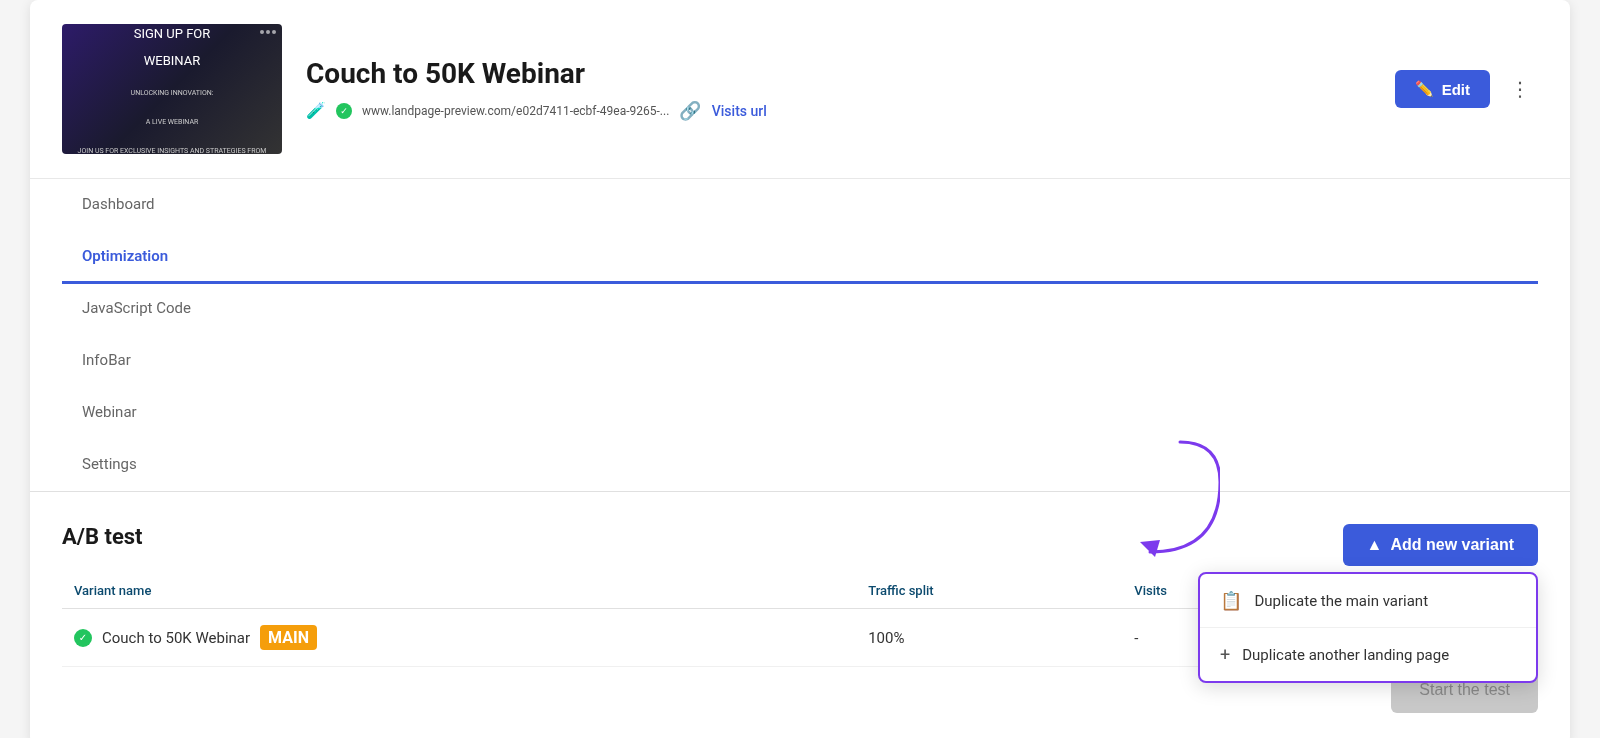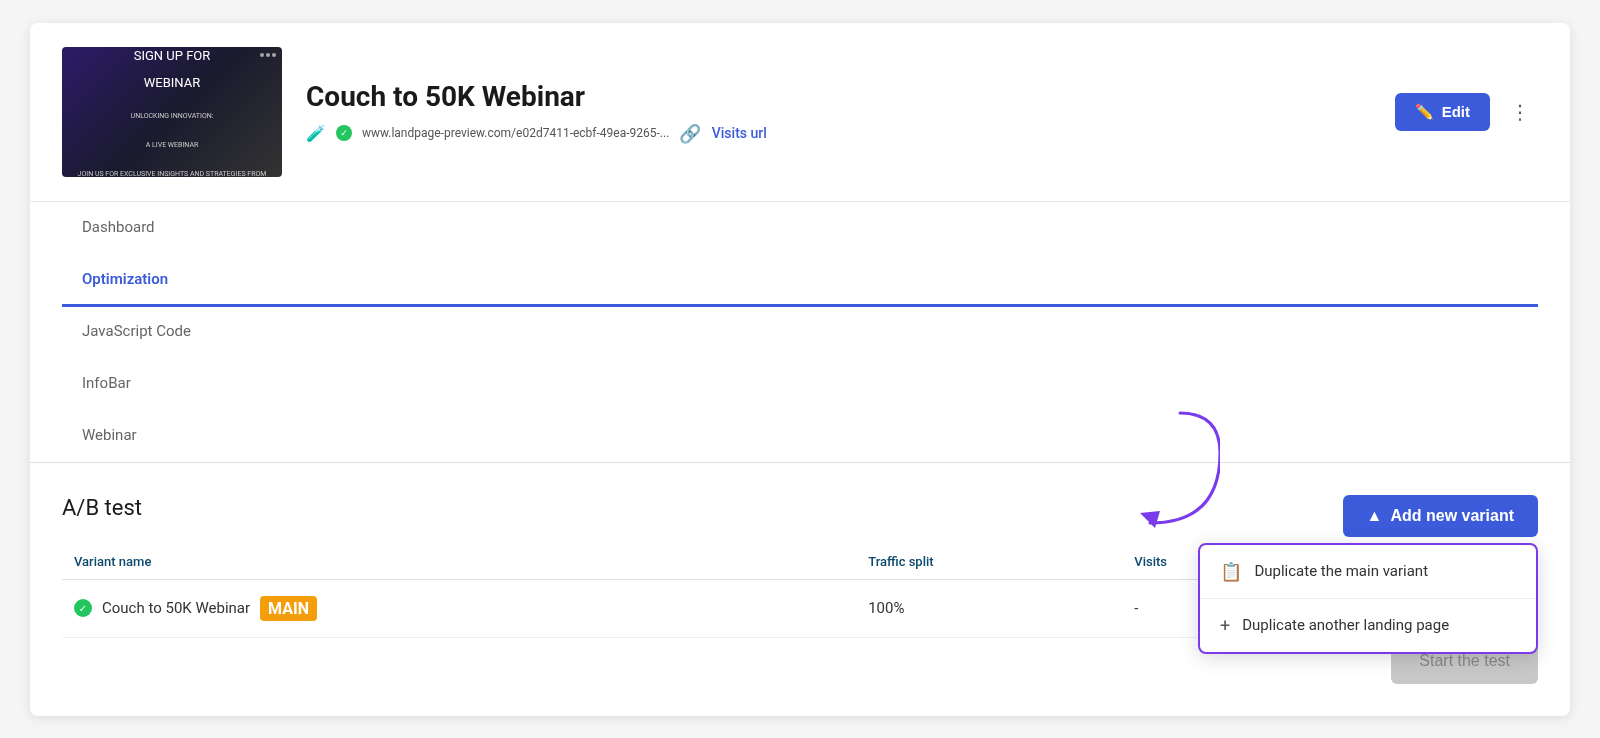--- a/index.html
+++ b/index.html
@@ -176,21 +176,21 @@
       font-weight: 600;
     }
 
     
     .main-content {
       padding: 32px 32px;
       position: relative;
     }
     .section-title {
       font-size: 22px;
-      font-weight: 400;
+      font-weight: 700;
       color: #1a1a1a;
       margin-bottom: 24px;
     }
 
     
     .ab-table {
       width: 100%;
       border-collapse: collapse;
     }
     .ab-table thead tr {
@@ -347,20 +347,21 @@
       <button class="more-btn">⋮</button>
     </div>
   </div>
 
   <div class="tabs">
     <div class="tab">Dashboard</div>
     <div class="tab active">Optimization</div>
     <div class="tab">JavaScript Code</div>
     <div class="tab">InfoBar</div>
     <div class="tab">Webinar</div>
+    <div class="tab">Settings</div>
   </div>
 
   <div class="main-content">
     <div class="section-title">A/B test</div>
 
     <button class="add-variant-btn">
       <span>▲</span>
       <span>Add new variant</span>
     </button>
 

